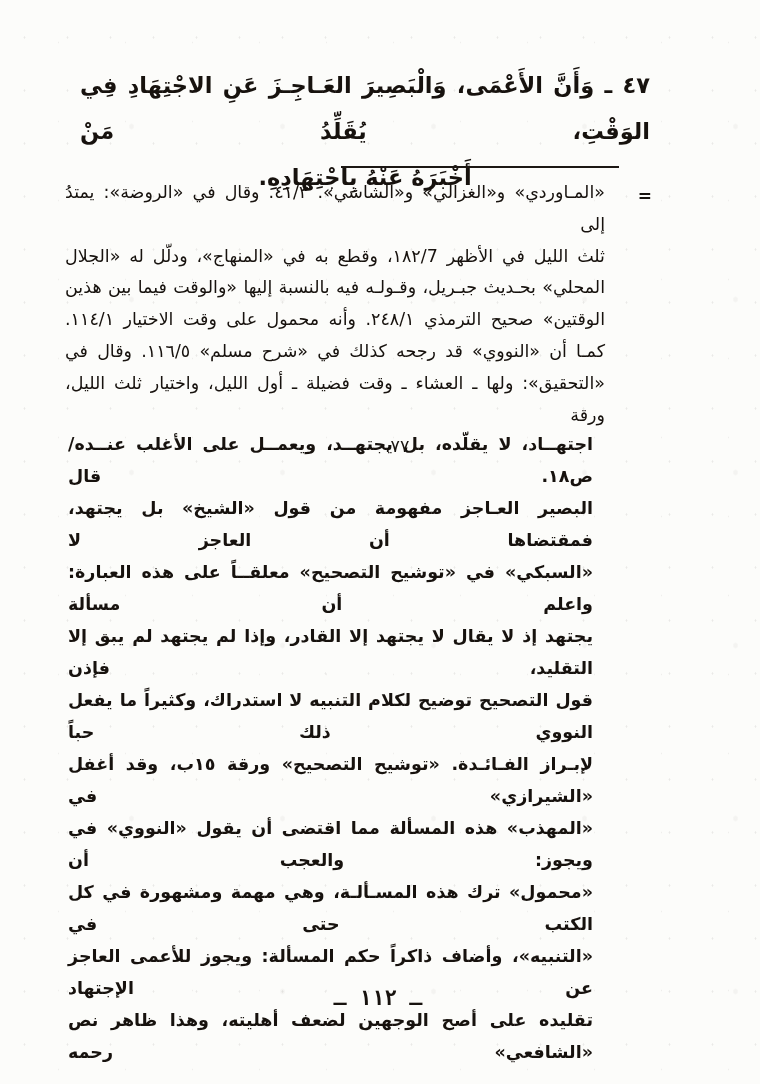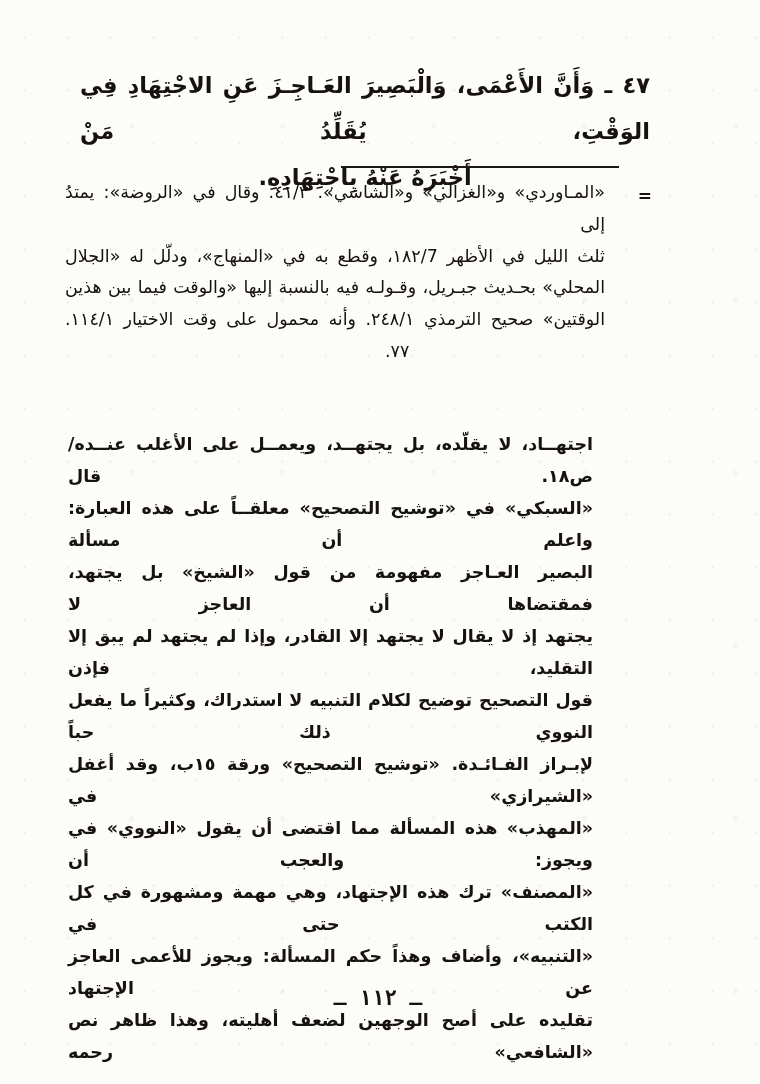--- a/index.html
+++ b/index.html
@@ -63,32 +63,34 @@
 
   <div class="fn-divider"></div>
 
   <span class="fn-marker">=</span>
 
   <div class="footnote">
     <div class="fn-line">«المـاوردي» و«الغزالي» و«الشاشي». ٤١/٣. وقال في «الروضة»: يمتدُ إلى</div>
     <div class="fn-line">ثلث الليل في الأظهر ١٨٢/7، وقطع به في «المنهاج»، ودلّل له «الجلال</div>
     <div class="fn-line">المحلي» بحـديث جبـريل، وقـولـه فيه بالنسبة إليها «والوقت فيما بين هذين</div>
     <div class="fn-line">الوقتين» صحيح الترمذي ٢٤٨/١. وأنه محمول على وقت الاختيار ١١٤/١.</div>
+    <div class="fn-line">كمـا أن «النووي» قد رجحه كذلك في «شرح مسلم» ١١٦/٥. وقال في</div>
+    <div class="fn-line">«التحقيق»: ولها ـ العشاء ـ وقت فضيلة ـ أول الليل، واختيار ثلث الليل، ورقة</div>
     <div class="fn-line fn-last">٧٧.</div>
   </div>
 
   <div class="note">
     <div class="n-line">اجتهــاد، لا يقلّده، بل يجتهــد، ويعمــل على الأغلب عنــده/ص١٨. قال</div>
+    <div class="n-line">البصير العـاجز مفهومة من قول «الشيخ» بل يجتهد، فمقتضاها أن العاجز لا</div>
     <div class="n-line">«السبكي» في «توشيح التصحيح» معلقــاً على هذه العبارة: واعلم أن مسألة</div>
-    <div class="n-line">البصير العـاجز مفهومة من قول «الشيخ» بل يجتهد، فمقتضاها أن العاجز لا</div>
     <div class="n-line">يجتهد إذ لا يقال لا يجتهد إلا القادر، وإذا لم يجتهد لم يبق إلا التقليد، فإذن</div>
     <div class="n-line">قول التصحيح توضيح لكلام التنبيه لا استدراك، وكثيراً ما يفعل النووي ذلك حباً</div>
     <div class="n-line">لإبـراز الفـائـدة. «توشيح التصحيح» ورقة ١٥ب، وقد أغفل «الشيرازي» في</div>
     <div class="n-line">«المهذب» هذه المسألة مما اقتضى أن يقول «النووي» في ويجوز: والعجب أن</div>
-    <div class="n-line">«المصنف» ترك هذه الإجتهاد، وهي مهمة ومشهورة في كل الكتب حتى في</div>
-    <div class="n-line">«التنبيه»، وأضاف وهذاً حكم المسألة: ويجوز للأعمى العاجز عن الإجتهاد</div>
+    <div class="n-line">«محمول» ترك هذه المسـألـة، وهي مهمة ومشهورة في كل الكتب حتى في</div>
+    <div class="n-line">«التنبيه»، وأضاف ذاكراً حكم المسألة: ويجوز للأعمى العاجز عن الإجتهاد</div>
     <div class="n-line">تقليده على أصح الوجهين لضعف أهليته، وهذا ظاهر نص «الشافعي» رحمه</div>
 
   </div>
 
   <div class="page-num">ـ ١١٢ ـ</div>
 
 </div>
 
 </body></html>

